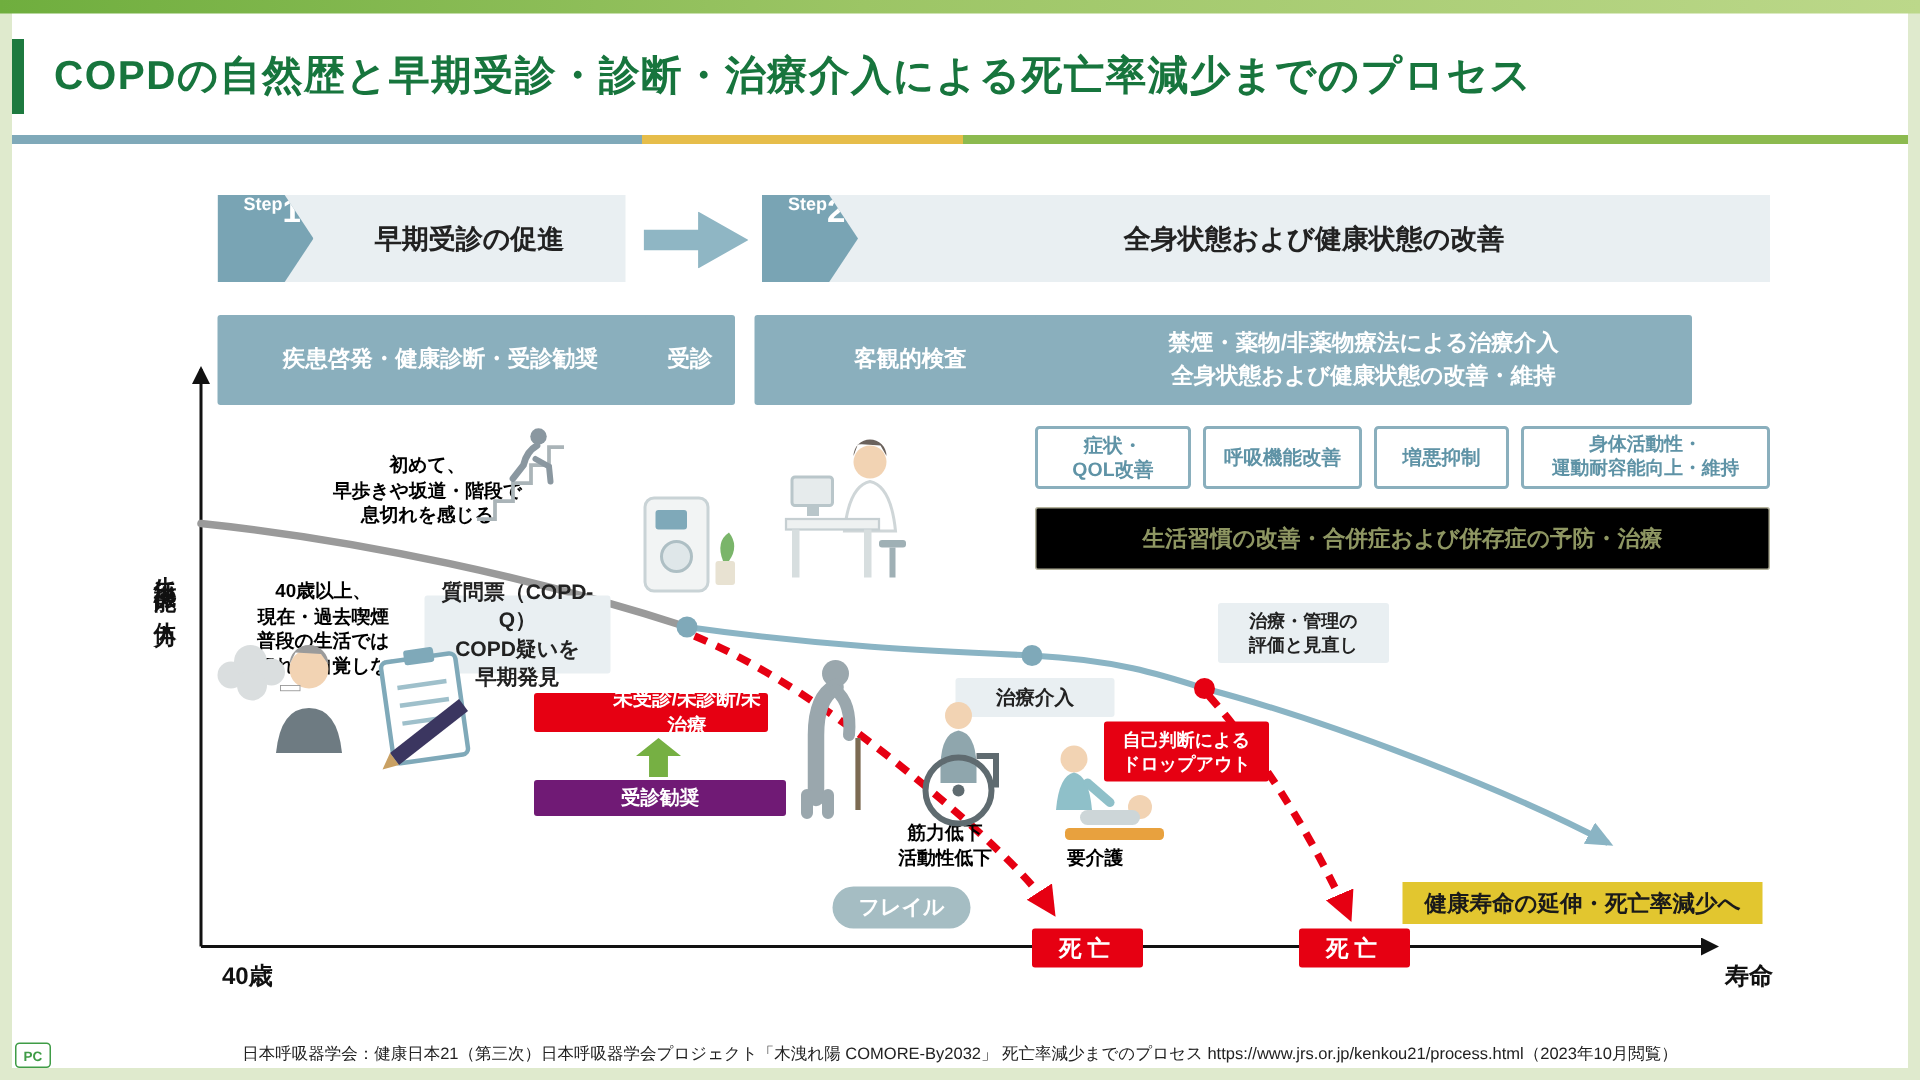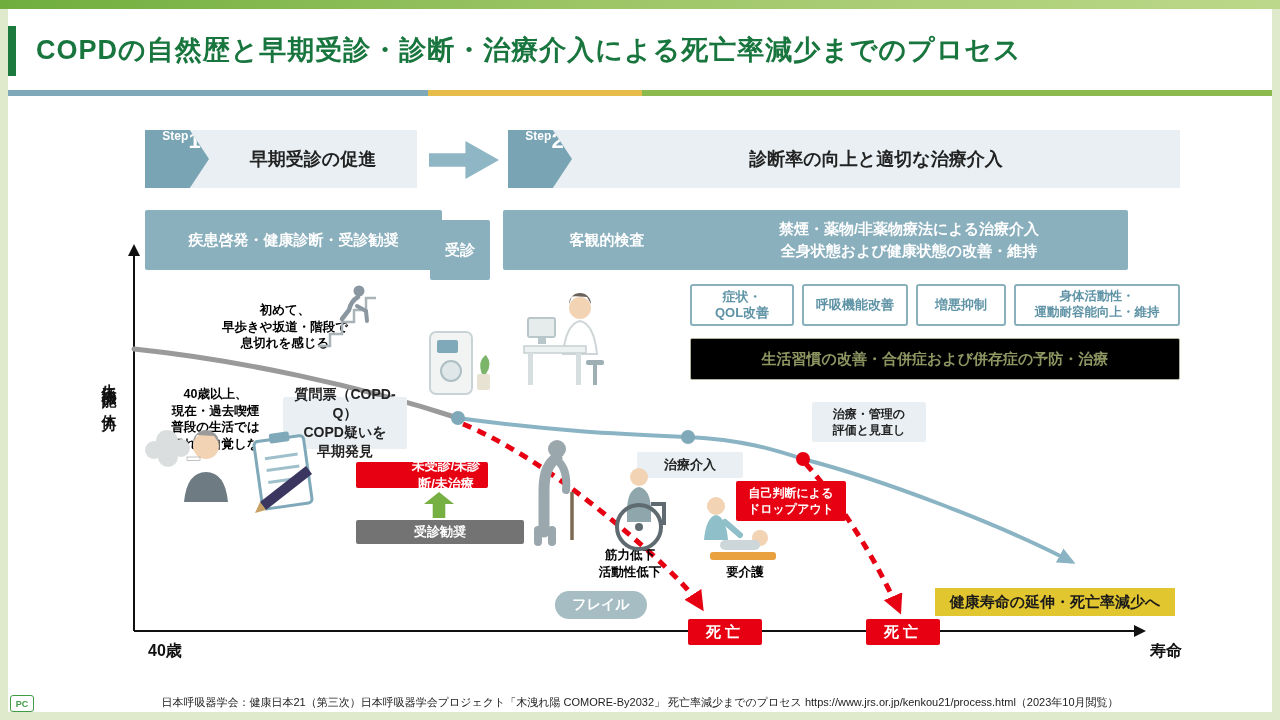--- a/index.html
+++ b/index.html
@@ -36,21 +36,21 @@
   .lifestyle { position:absolute; left:690px; top:338px; width:490px; height:42px; background:#000000;
                border:1px solid #b3b19b; border-radius:2px; color:#8e9662; font-weight:bold; font-size:15px;
                display:flex; align-items:center; justify-content:center; }
 
   .note { position:absolute; font-size:12.5px; font-weight:bold; color:#000000; text-align:center;
           white-space:pre-line; line-height:1.32; }
   .panel { position:absolute; background:#e9eff2; border-radius:2px; font-weight:bold; color:#222;
            display:flex; align-items:center; justify-content:center; text-align:center; white-space:pre-line; }
   .badge-red { position:absolute; background:#e60012; color:#fff; font-weight:bold; border-radius:2px;
                display:flex; align-items:center; justify-content:center; text-align:center; white-space:pre-line; }
-  .badge-green { position:absolute; background:#737373; color:#fff; font-weight:bold; border-radius:2px;
+  .badge-green { position:absolute; background:#701a75; color:#fff; font-weight:bold; border-radius:2px;
                  display:flex; align-items:center; justify-content:center; }
   .up-arrow { position:absolute; left:424px; top:492px; width:30px; height:26px; background:#76b043;
               clip-path:polygon(50% 0,100% 46%,71% 46%,71% 100%,29% 100%,29% 46%,0 46%); }
   .frail-pill { position:absolute; left:555px; top:591px; width:92px; height:28px; background:#a5bdc3;
                 border-radius:14px; color:#fff; font-weight:bold; font-size:14px;
                 display:flex; align-items:center; justify-content:center; }
   .yellow-box { position:absolute; left:935px; top:588px; width:240px; height:28px; background:#e2c62f;
                 color:#1a1a1a; font-weight:bold; font-size:15px; display:flex; align-items:center; justify-content:center; }
   .death { position:absolute; top:619px; width:74px; height:26px; background:#e60012; color:#fff; font-weight:bold;
            font-size:15px; letter-spacing:4px; display:flex; align-items:center; justify-content:center; border-radius:2px; }
@@ -89,25 +89,25 @@
     <div class="step-title">早期受診の促進</div>
   </div>
 
   <div class="block-arrow"></div>
 
   <div class="step-header" style="left:508px;width:672px;">
     <div class="step-chevron">
       <span class="step-word">Step</span>
       <span class="step-num">2</span>
     </div>
-    <div class="step-title">診断率の向上と適切な治療介入</div>
+    <div class="step-title">全身状態および健康状態の改善</div>
   </div>
 
   <div class="pbox" style="left:145px;width:297px;">疾患啓発・健康診断・受診勧奨</div>
-  <div class="pbox" style="left:430px;width:60px;margin-top:10px;">受診</div>
+  <div class="pbox" style="left:430px;width:60px;">受診</div>
   <div class="pbox" style="left:503px;width:208px;">客観的検査</div>
   <div class="pbox" style="left:690px;width:438px;">
     <span>禁煙・薬物/非薬物療法による治療介入</span>
     <span>全身状態および健康状態の改善・維持</span>
   </div>
 
   <div class="obox" style="left:690px;width:104px;">症状・
 QOL改善</div>
   <div class="obox" style="left:802px;width:106px;">呼吸機能改善</div>
   <div class="obox" style="left:916px;width:90px;">増悪抑制</div>
@@ -153,33 +153,33 @@
 早歩きや坂道・階段で
 息切れを感じる</div>
   <div class="note" style="left:148px;top:362px;width:135px;margin-top:24px;">40歳以上、
 現在・過去喫煙
 普段の生活では
 息切れを自覚しない</div>
   <div class="panel" style="left:283px;top:397px;width:124px;height:52px;font-size:14px;line-height:1.35;">質問票（COPD-Q）
 COPD疑いを
 早期発見</div>
 
-  <div class="badge-red" style="left:356px;top:462px;width:132px;height:26px;font-size:13px;padding-left:48px;">未受診/未診断/未治療</div>
+  <div class="badge-red" style="left:356px;top:462px;width:156px;height:26px;font-size:13px;padding-left:48px;">未受診/未診断/未治療</div>
   <div class="up-arrow"></div>
   <div class="badge-green" style="left:356px;top:520px;width:168px;height:24px;font-size:13px;">受診勧奨</div>
 
   <div class="panel" style="left:637px;top:452px;width:106px;height:26px;font-size:13px;">治療介入</div>
   <div class="panel" style="left:812px;top:402px;width:114px;height:40px;font-size:12px;line-height:1.35;">治療・管理の
 評価と見直し</div>
   <div class="badge-red" style="left:736px;top:481px;width:110px;height:40px;font-size:12px;line-height:1.35;">自己判断による
 ドロップアウト</div>
 
   <div class="note" style="left:585px;top:547px;width:90px;">筋力低下
 活動性低下</div>
-  <div class="note" style="left:713px;top:564px;width:64px;font-family:Liberation Serif, serif;">要介護</div>
+  <div class="note" style="left:698px;top:564px;width:64px;font-family:Liberation Serif, serif;">要介護</div>
   <div class="frail-pill">フレイル</div>
   <div class="yellow-box">健康寿命の延伸・死亡率減少へ</div>
 
   <div class="death" style="left:688px;">死亡</div>
   <div class="death" style="left:866px;">死亡</div>
 
   <svg class="icon" style="left:312px;top:282px;" width="66" height="66" viewBox="0 0 66 66">
     <path d="M6 64 h12 v-12 h12 v-12 h12 v-12 h12 v-12 h10" stroke="#aab4b8" stroke-width="2.5" fill="none"></path>
     <circle cx="47" cy="9" r="5.5" fill="#8a97a0"></circle>
     <path d="M46 15 q-7 4 -9 13 l-7 9" stroke="#8a97a0" stroke-width="4.5" fill="none" stroke-linecap="round"></path>

